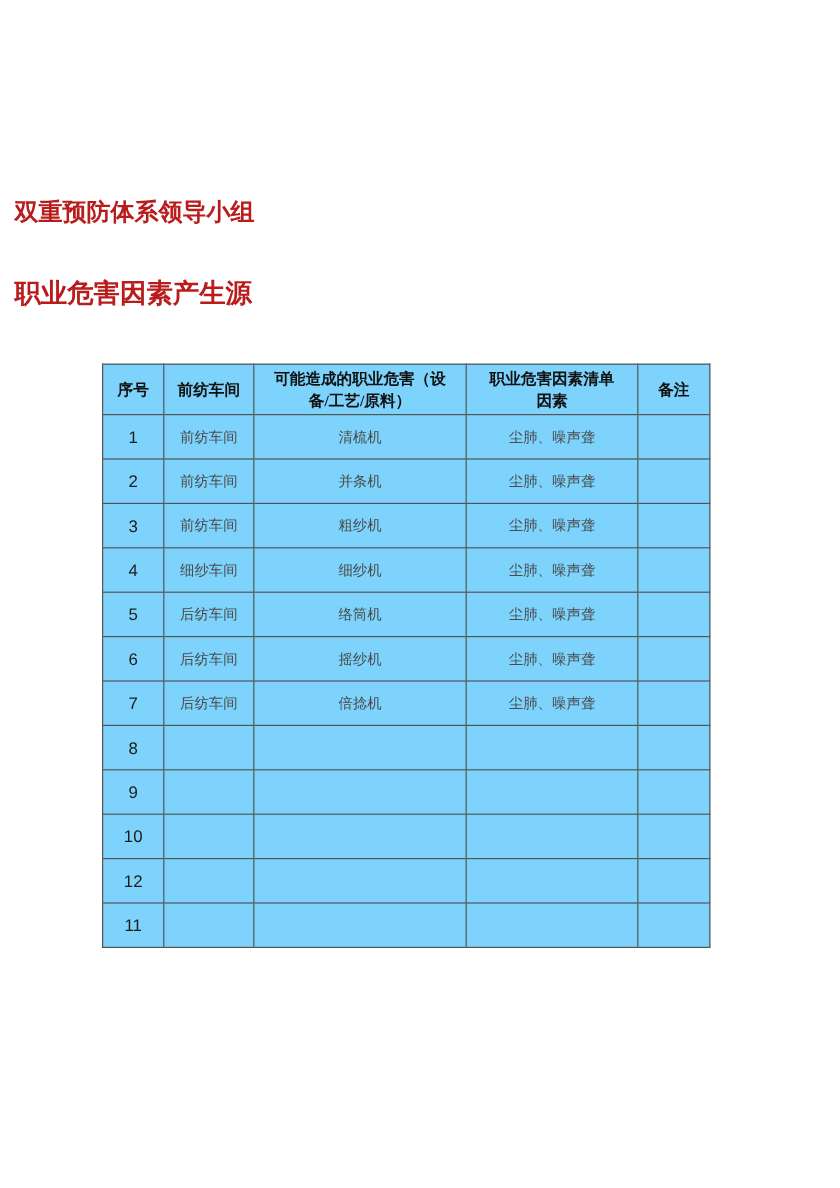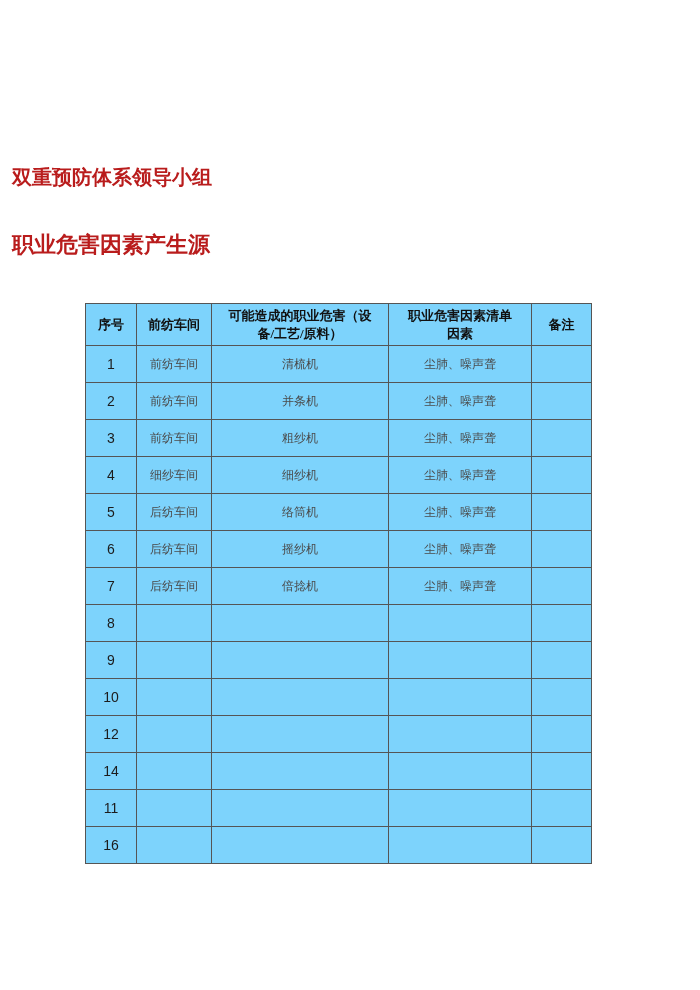--- a/index.html
+++ b/index.html
@@ -175,35 +175,21 @@
       <td class="cell-remark"></td>
     </tr>
         <tr>
       <td class="cell-no">12</td>
       <td class="cell-area"></td>
       <td class="cell-source"></td>
       <td class="cell-hazard"></td>
       <td class="cell-remark"></td>
     </tr>
         <tr>
-      <td class="cell-no">14</td>
-      <td class="cell-area"></td>
-      <td class="cell-source"></td>
-      <td class="cell-hazard"></td>
-      <td class="cell-remark"></td>
-    </tr>
-        <tr>
       <td class="cell-no">11</td>
-      <td class="cell-area"></td>
-      <td class="cell-source"></td>
-      <td class="cell-hazard"></td>
-      <td class="cell-remark"></td>
-    </tr>
-        <tr>
-      <td class="cell-no">16</td>
       <td class="cell-area"></td>
       <td class="cell-source"></td>
       <td class="cell-hazard"></td>
       <td class="cell-remark"></td>
     </tr>
       </tbody>
   </table>
 
 </div>
 

